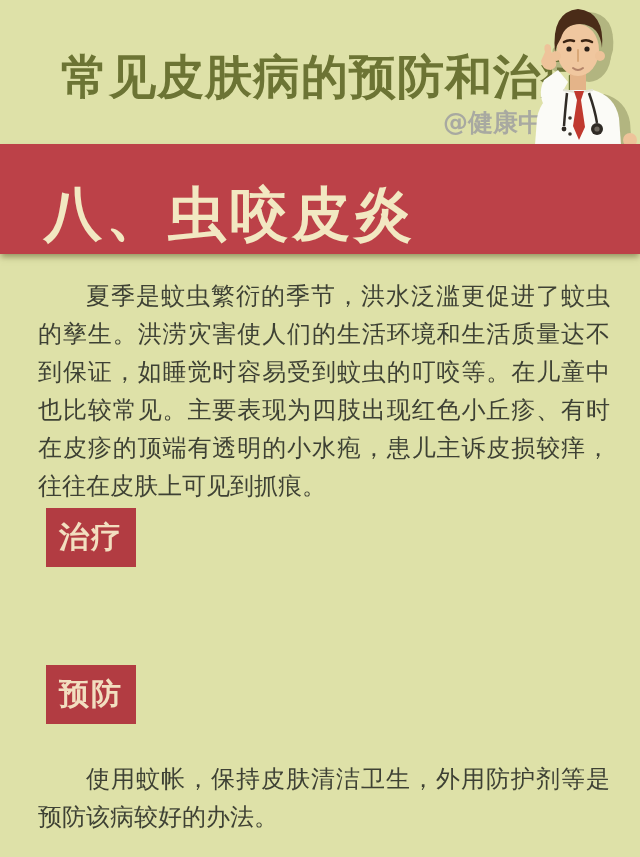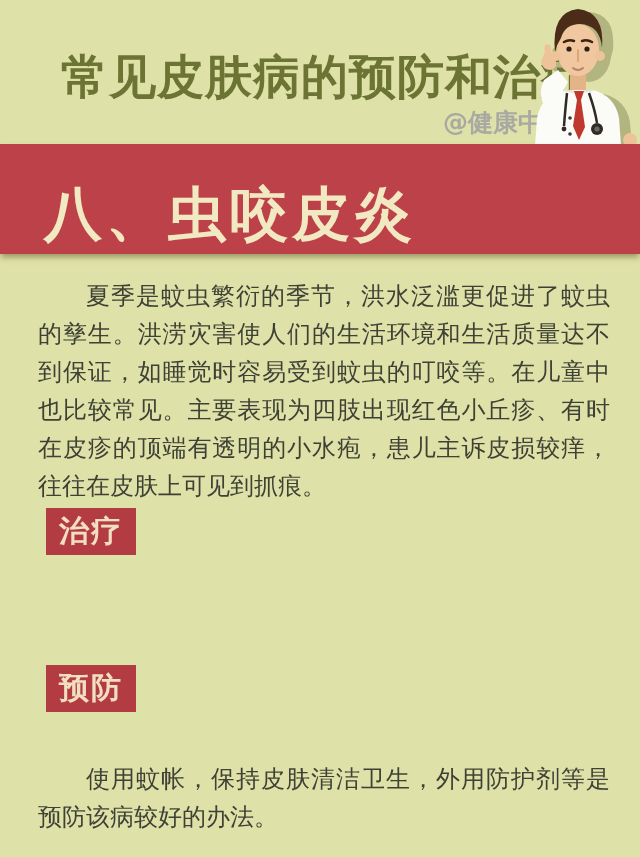--- a/index.html
+++ b/index.html
@@ -48,21 +48,21 @@
     color:var(--body-text,#3e4134);
     text-indent:2em;
     text-align:justify;
     margin:0;
   }
   .intro-paragraph{top:277px;}
   .treatment-paragraph{top:570px;}
   .prevention-paragraph{top:760px;}
   .label-box{
     position:absolute;left:46px;
-    height:47px;
+    height:59px;
     background:var(--label-bg,#b23c42);
     color:var(--label-text,#f2dfc0);
     font-size:30px;font-weight:bold;
     letter-spacing:2px;
     display:flex;align-items:center;
     padding:0 13px;
     box-sizing:border-box;
   }
   .treatment-label{top:508px;}
   .prevention-label{top:665px;}

